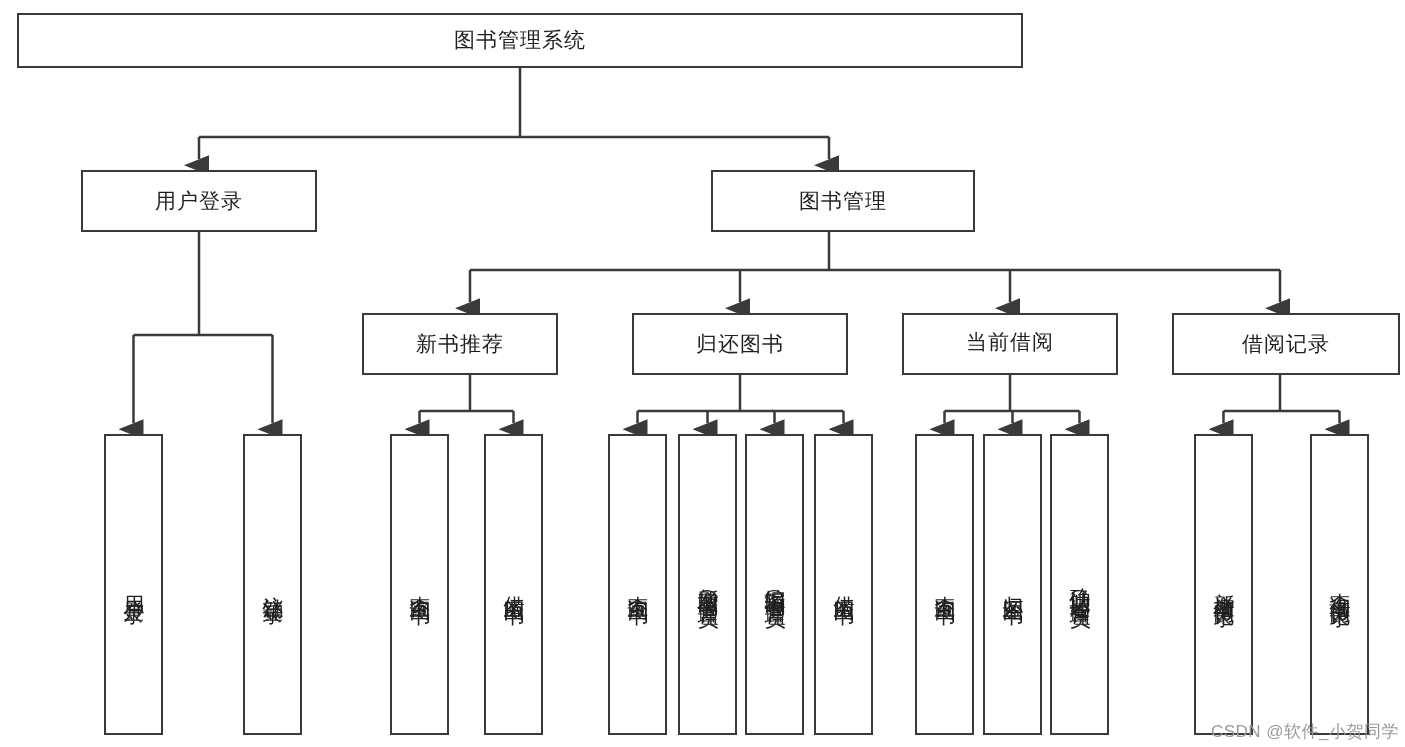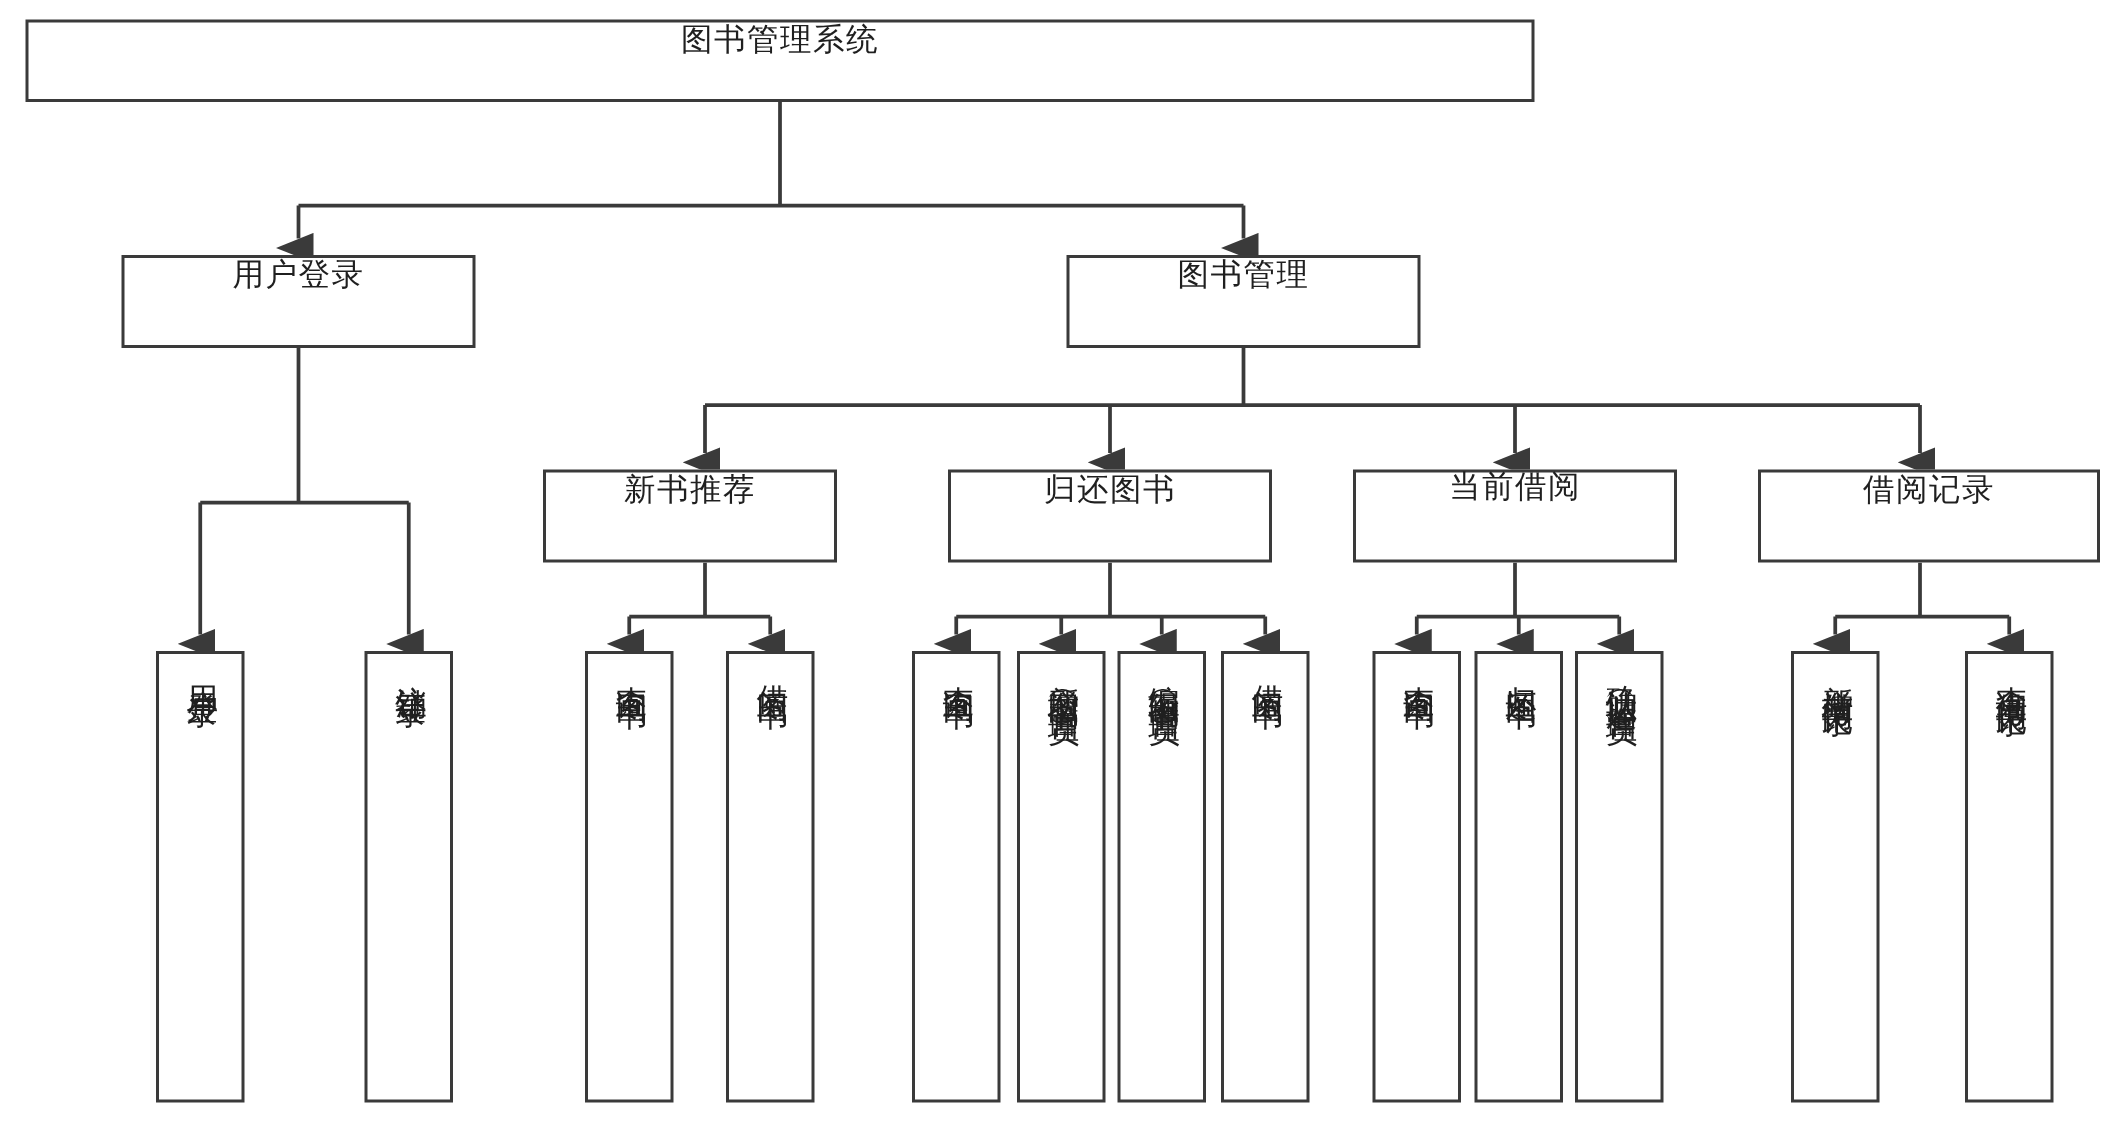--- a/index.html
+++ b/index.html
@@ -25,21 +25,21 @@
     width: 1405px;
     height: 747px;
     pointer-events: none;
   }
   .node {
     position: absolute;
     box-sizing: border-box;
     background: #ffffff;
     border: 2px solid #3a3a3a;
     display: flex;
-    align-items: flex-start;
+    align-items: center;
     justify-content: center;
     color: #1f1f1f;
   }
   .node-h {
     font-size: 21px;
     letter-spacing: 1px;
     line-height: 1.15;
     white-space: nowrap;
   }
   .node-v {
@@ -114,21 +114,21 @@
   </svg>
 
   <div class="node node-h" id="node-root" style="left: 17px; top: 13px; width: 1006px; height: 55px;">
     <span>图书管理系统</span>
   </div>
 
   <div id="node-host">
       <div class="node node-h" id="node-user-login" style="left: 81px; top: 170px; width: 236px; height: 62px;">
         <span>用户登录</span>
       </div>
-      <div class="node node-h" id="node-book-management" style="left: 711px; top: 170px; width: 236px; height: 62px;">
+      <div class="node node-h" id="node-book-management" style="left: 711px; top: 170px; width: 264px; height: 62px;">
         <span>图书管理</span>
       </div>
       <div class="node node-h" id="node-new-book-recommend" style="left: 362px; top: 313px; width: 196px; height: 62px;">
         <span>新书推荐</span>
       </div>
       <div class="node node-h" id="node-book-borrow" style="left: 632px; top: 313px; width: 216px; height: 62px;">
         <span>归还图书</span>
       </div>
       <div class="node node-h" id="node-current-borrow" style="left: 902px; top: 313px; width: 216px; height: 62px; font-family: Liberation Mono, monospace;">
         <span>当前借阅</span>
@@ -170,13 +170,14 @@
         <span class="vlabel">确认归还（管理员）</span>
       </div>
       <div class="node node-v" id="node-leaf-add-borrow-record" style="left: 1194px; top: 434px; width: 59px; height: 301px;">
         <span class="vlabel">新增借阅记录</span>
       </div>
       <div class="node node-v" id="node-leaf-query-borrow-record" style="left: 1310px; top: 434px; width: 59px; height: 301px;">
         <span class="vlabel">查询借阅记录</span>
       </div>
     </div>
 
+  <div class="watermark">CSDN @软件_小贺同学</div>
 </div>
 
 </body></html>

